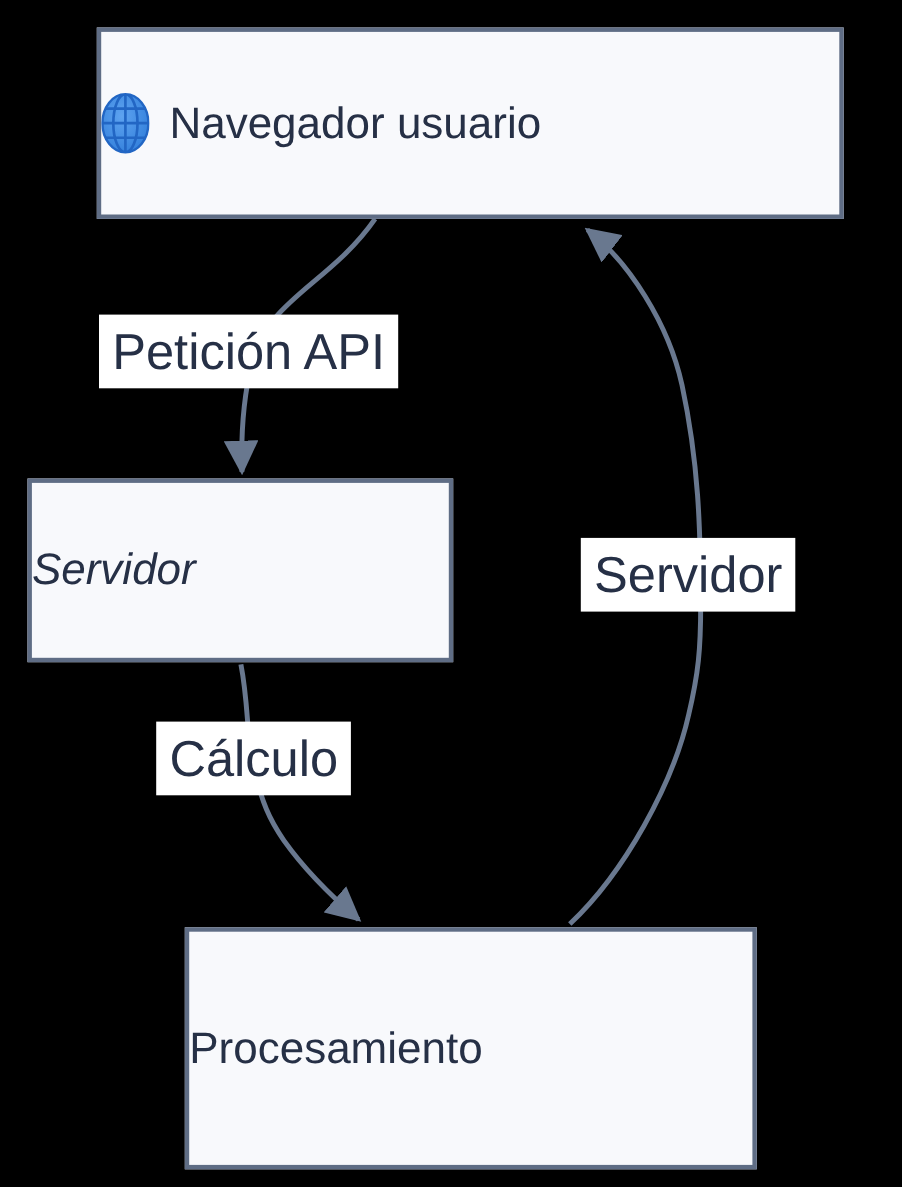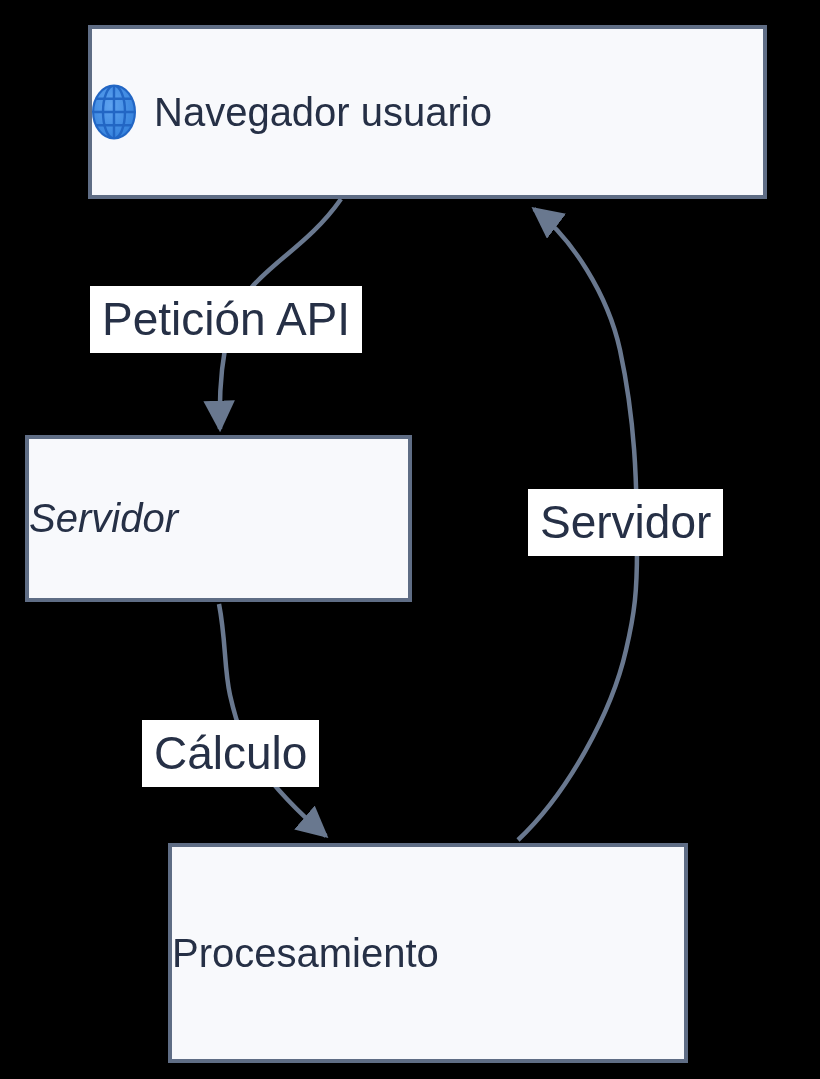--- a/index.html
+++ b/index.html
@@ -88,17 +88,17 @@
   <div class="node" style="left:25px;top:435px;width:387px;height:167px;font-style:italic;">
     <span class="node-label">Servidor</span>
   </div>
 
   <div class="node" style="left:168px;top:843px;width:520px;height:220px;">
     <span class="node-label">Procesamiento</span>
   </div>
 
   <div class="edge-label" style="left:90px;top:286px;">Petición API</div>
 
-  <div class="edge-label" style="left:142px;top:720px;">Cálculo</div>
+  <div class="edge-label" style="left:142px;top:656px;">Cálculo</div>
 
   <div class="edge-label" style="left:528px;top:489px;">Servidor</div>
 
 </div>
 
 </body></html>

